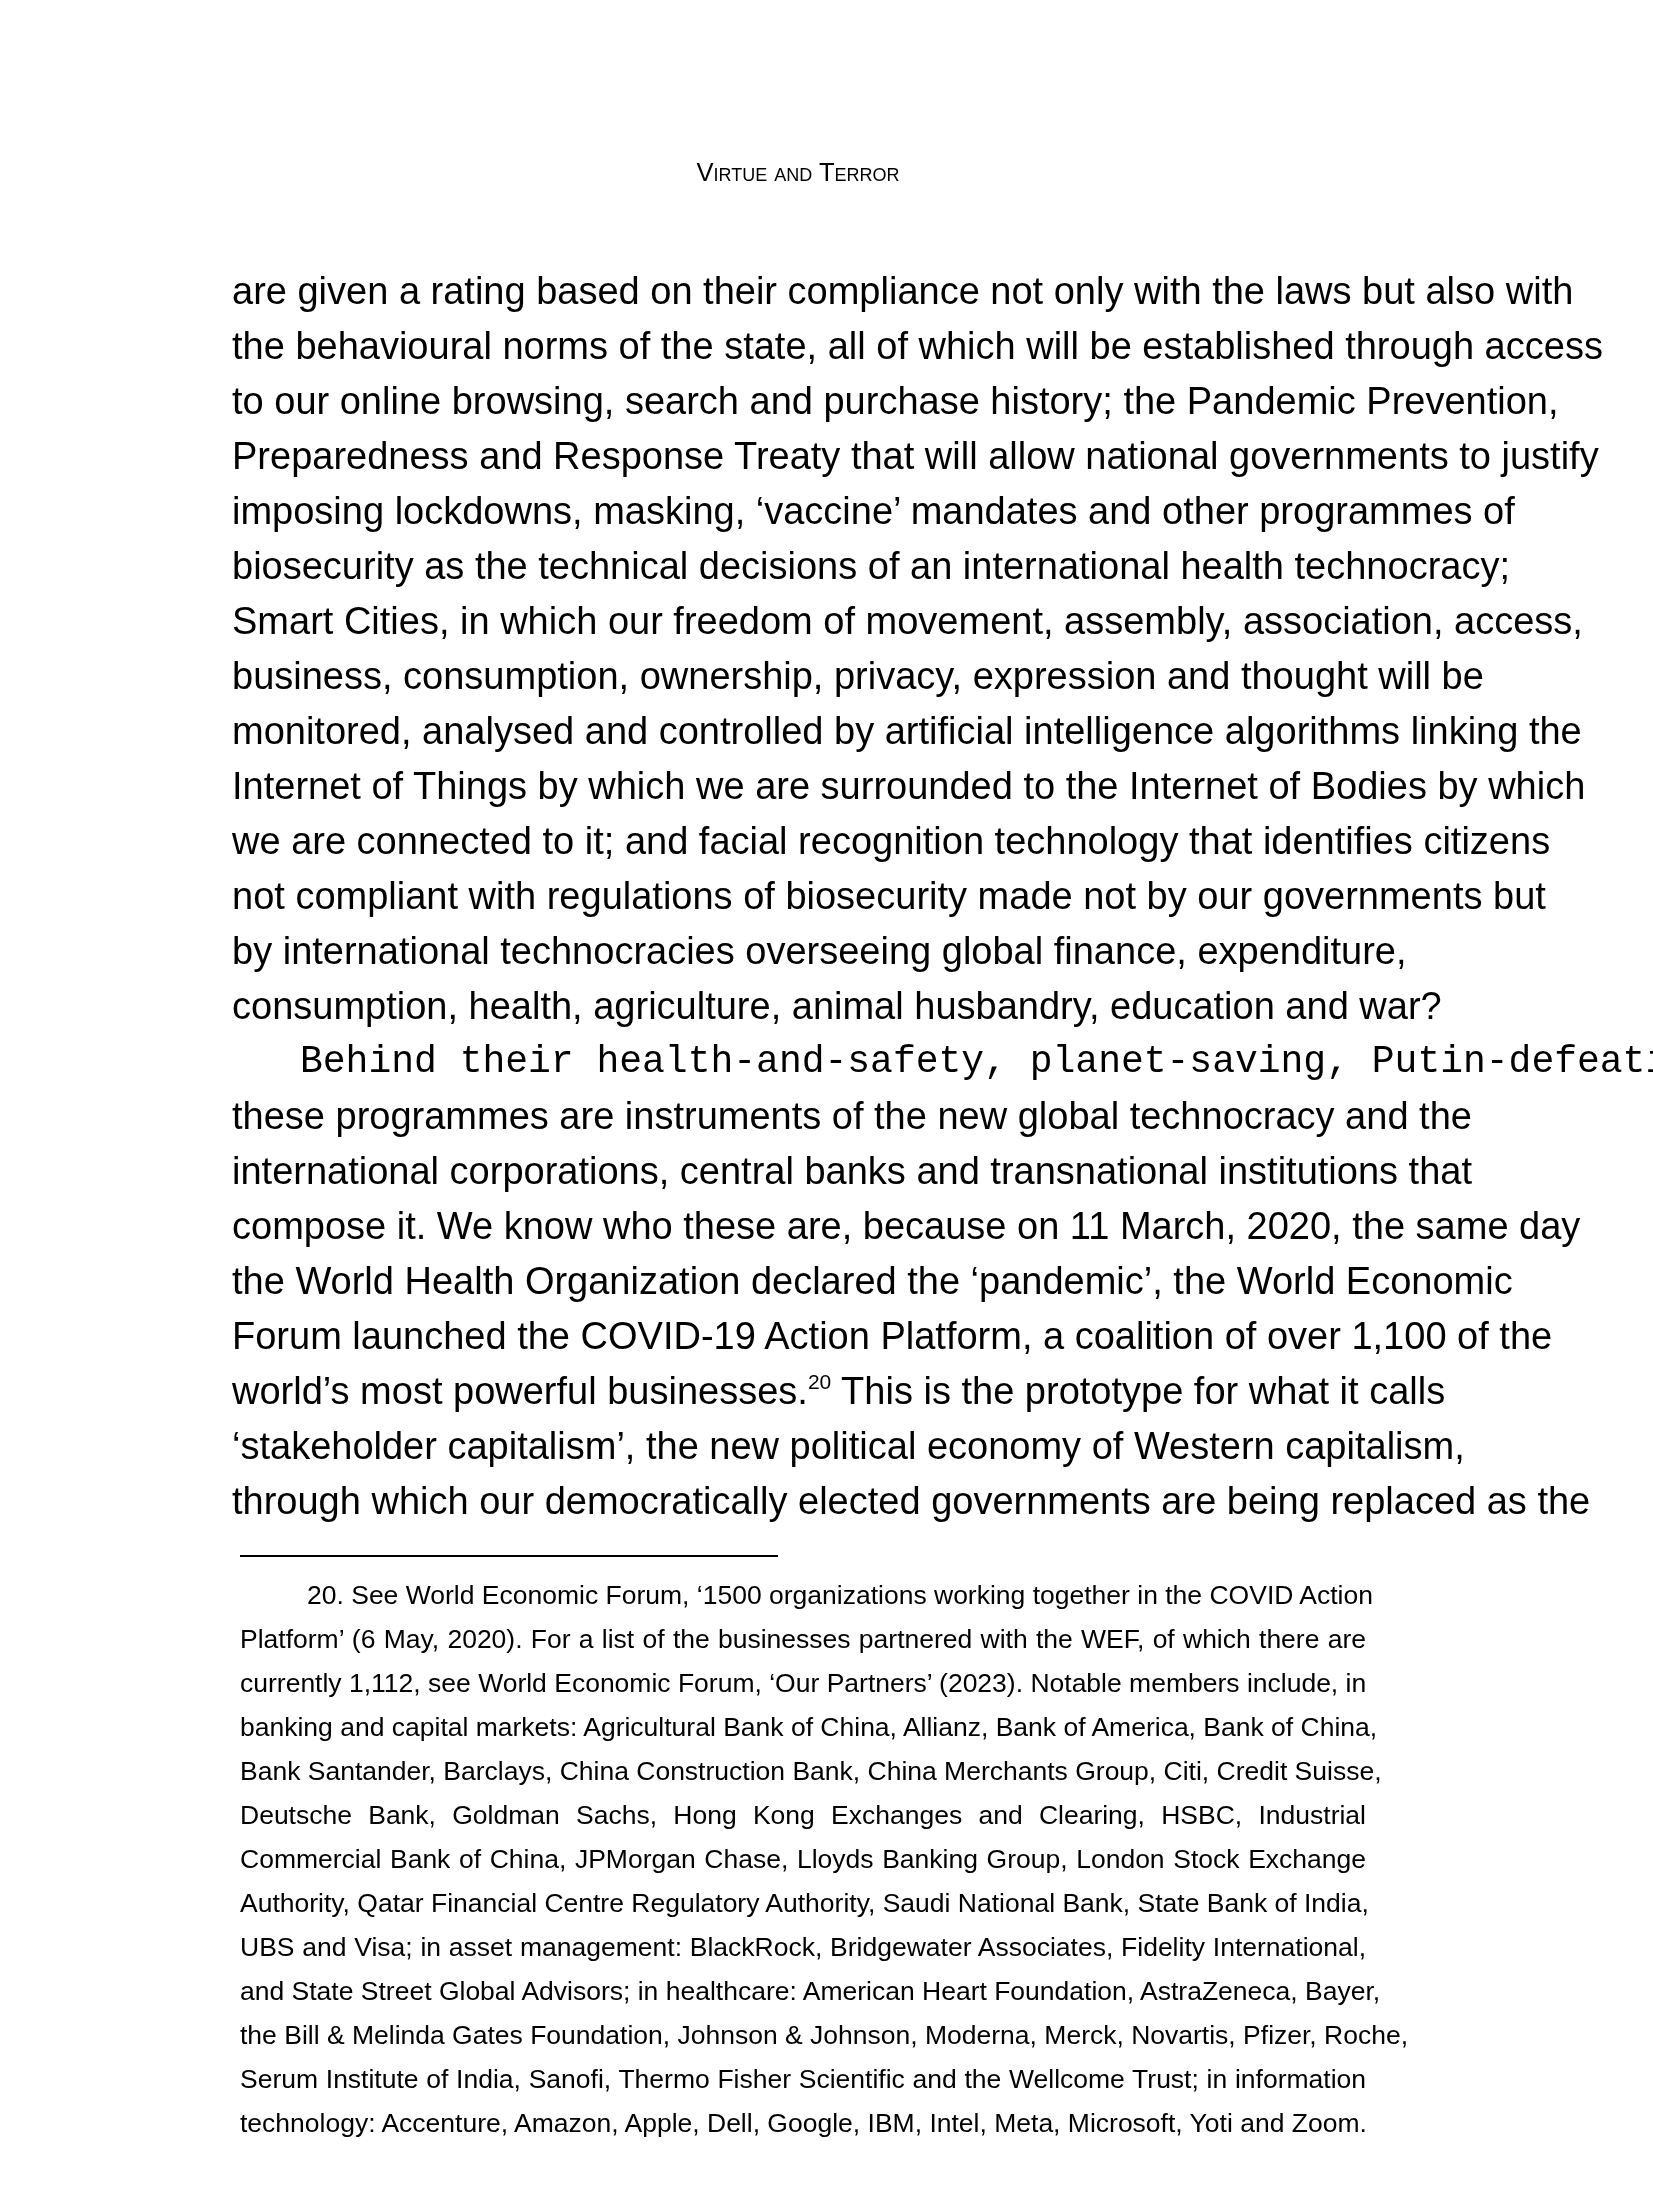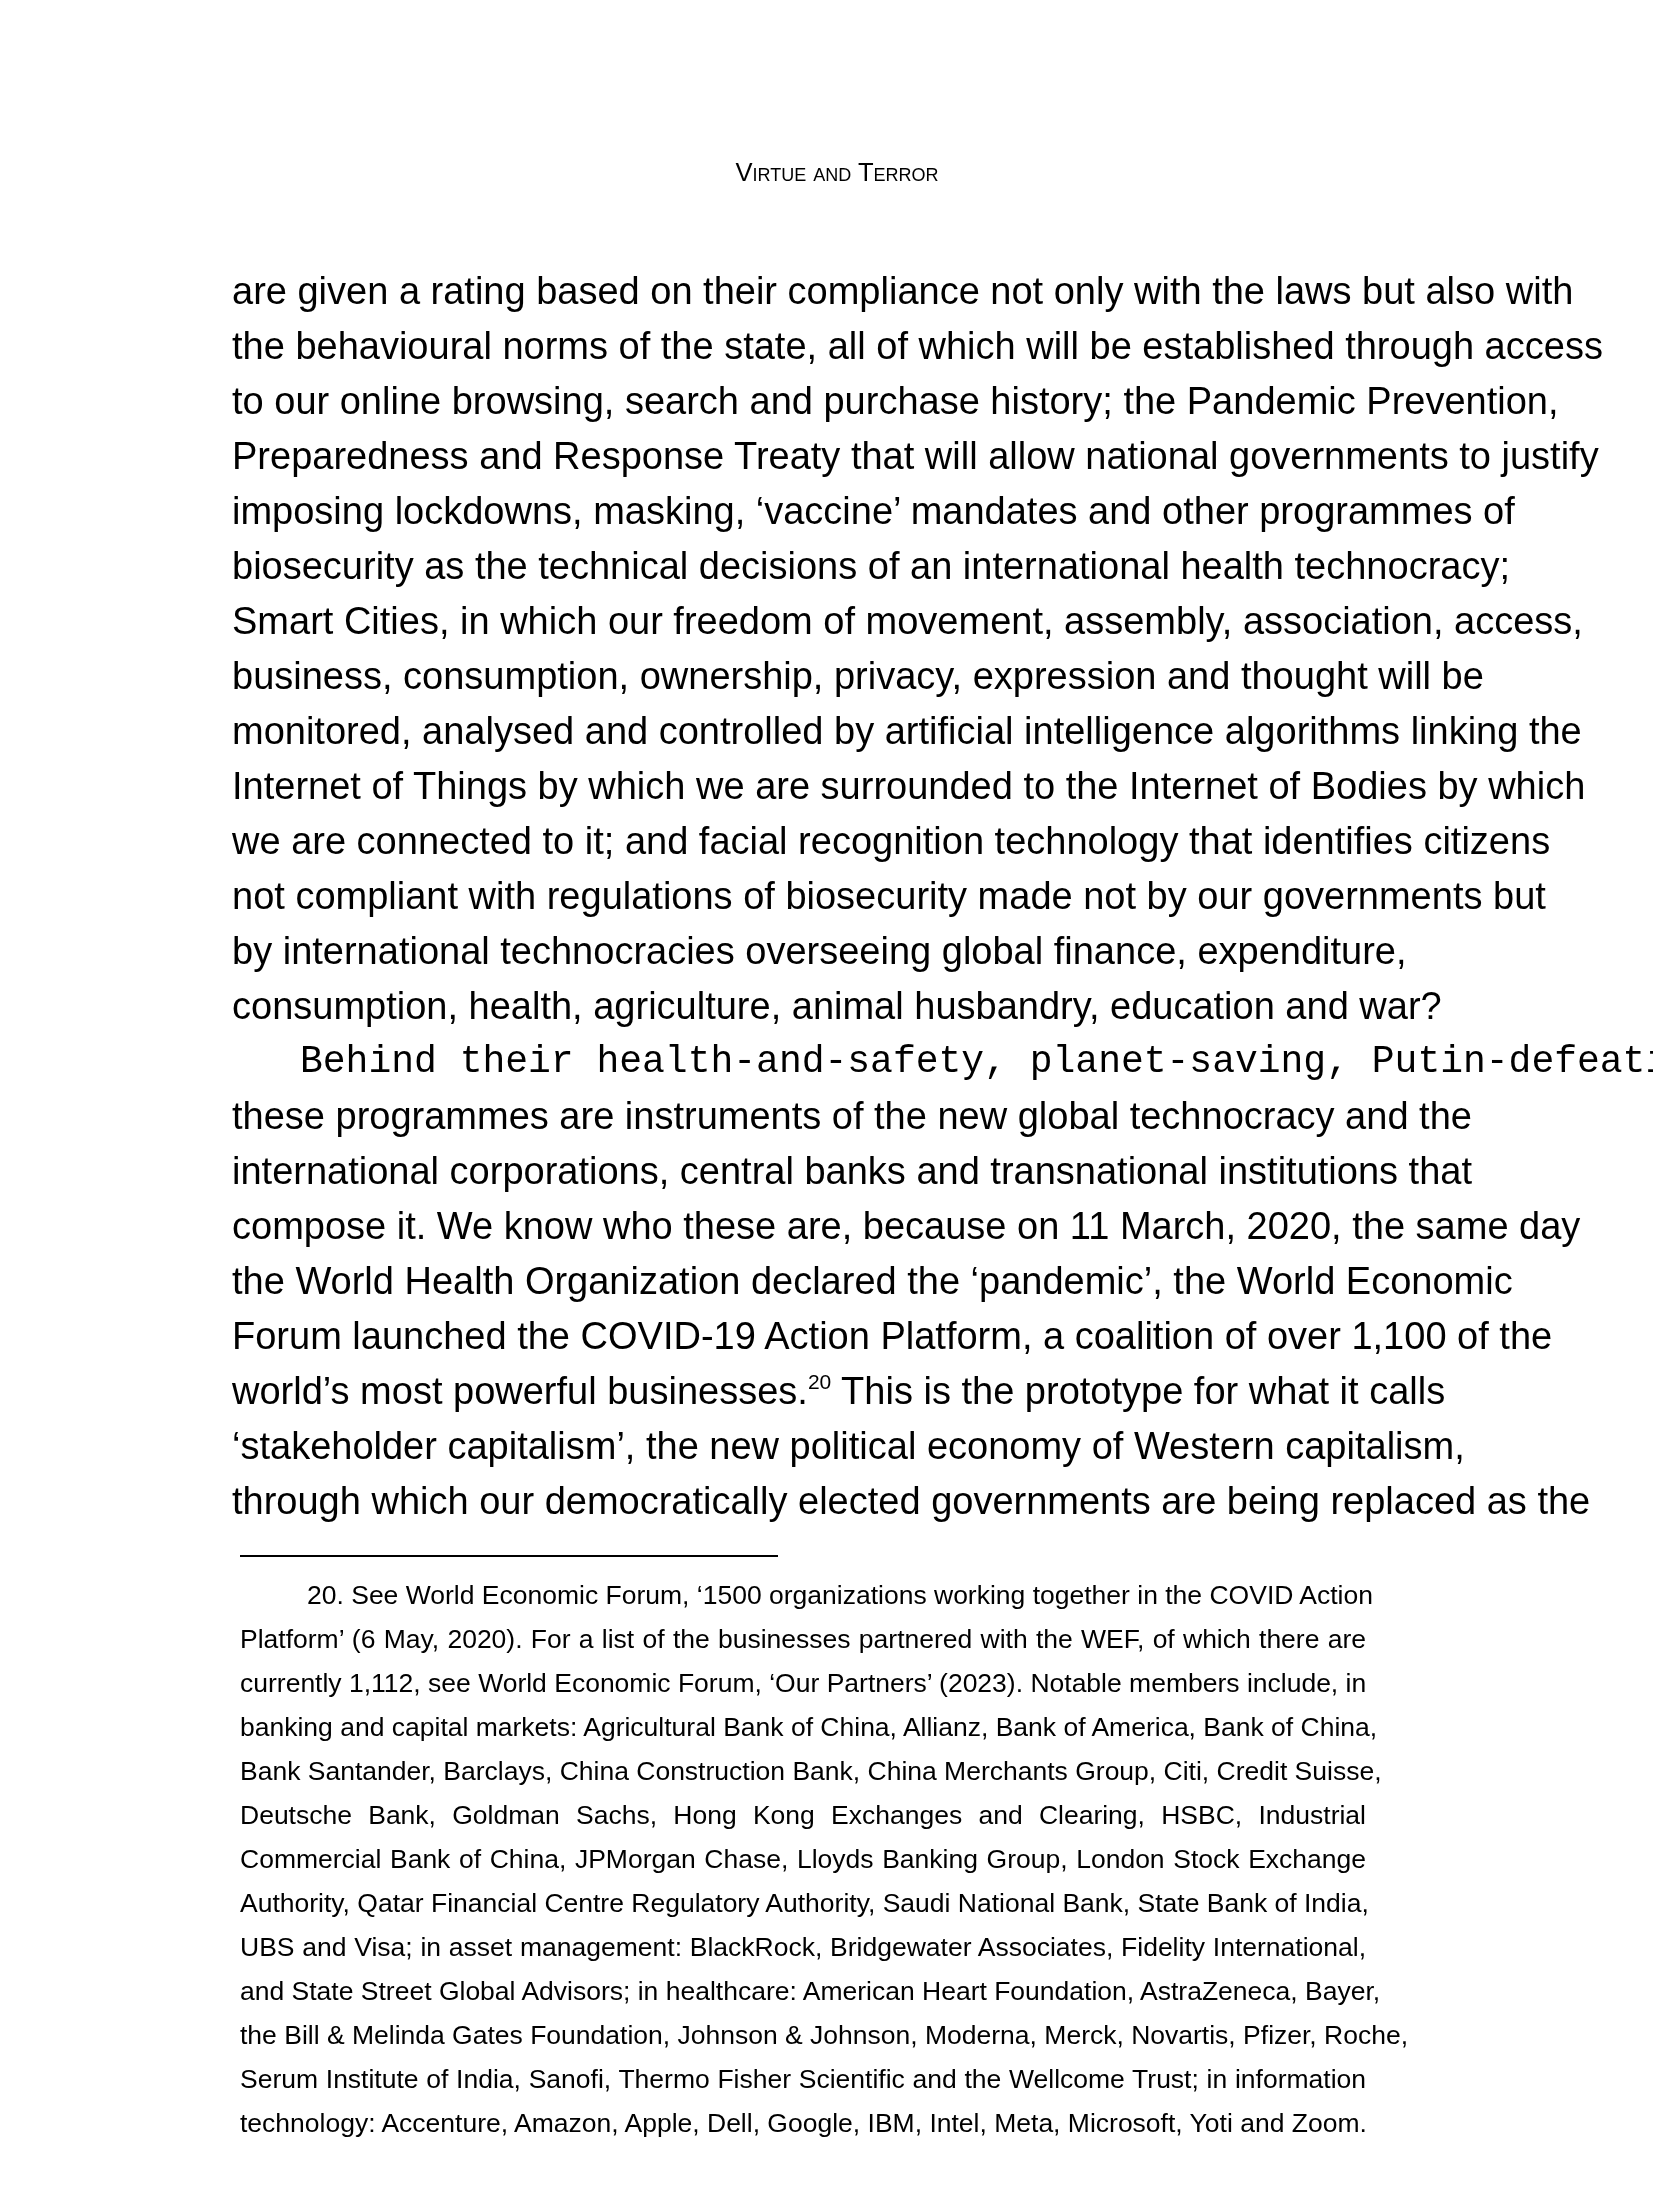--- a/index.html
+++ b/index.html
@@ -18,21 +18,20 @@
     .running-head {
       position: absolute;
       left: 0;
       width: 1596px;
       top: 157px;
       text-align: center;
       font-size: 25.6px;
       line-height: 31px;
       font-variant: small-caps;
       letter-spacing: 0px;
-      margin-left: 39px;
     }
     .body-text {
       position: absolute;
       left: 232px;
       width: 1126px;
       top: 264px;
       font-size: 38px;
       line-height: 55px;
       text-align: justify;
       hyphens: none;

